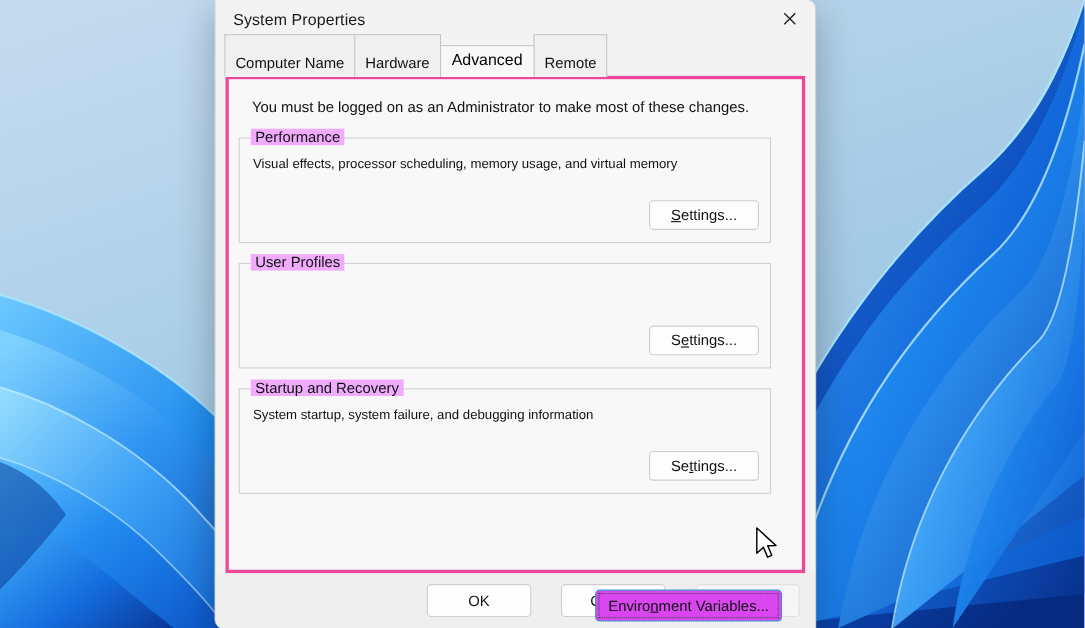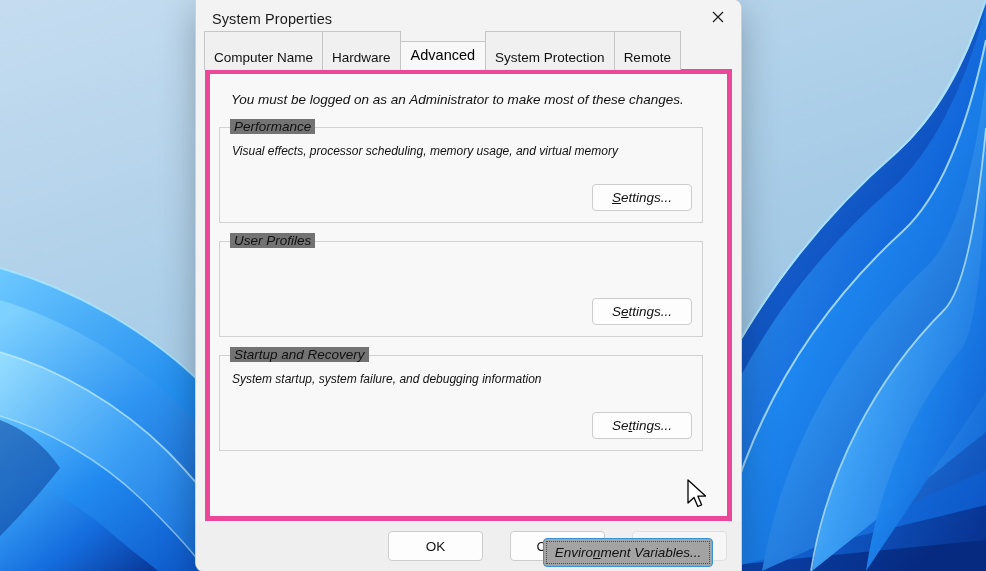--- a/index.html
+++ b/index.html
@@ -104,25 +104,24 @@
     z-index: 3;
     border-color: #c6c6c6;
     font-size: 14.5px;
   }
 
   
   #tabpanel {
     flex: 1 1 auto;
     margin: 0 9px 0 9px;
     background: #f8f8f8;
-    border: 5px solid #ec4899;
+    border: 3px solid #ec4899;
     margin-top: -1px;
     position: relative;
     box-sizing: border-box;
-    font-style: italic;
   }
 
   #intro-text {
     position: absolute;
     left: 21px;
     top: 18px;
     font-size: 13.5px;
     color: #111;
     white-space: nowrap;
   }
@@ -132,21 +131,21 @@
     position: absolute;
     left: 9px;
     width: 484px;
     border: 1px solid #d2d2d2;
     box-sizing: border-box;
   }
   .groupbox-label {
     position: absolute;
     top: -9px;
     left: 10px;
-    background: #737373;
+    background: #f0abfc;
     padding: 0 4px;
     font-size: 13.5px;
     color: #111;
     white-space: nowrap;
   }
   .groupbox-desc {
     position: absolute;
     left: 12px;
     top: 16px;
     font-size: 12px;
@@ -186,21 +185,21 @@
 
   
   #env-vars-button {
     position: absolute;
     left: 333px;
     top: 464px;
     width: 170px;
     height: 29px;
     border: 1px solid #3a93d8;
     border-radius: 4px;
-    background: #a3a3a3;
+    background: #d946ef;
     display: flex;
     align-items: center;
     justify-content: center;
     box-sizing: border-box;
     cursor: default;
     user-select: none;
   }
   #env-vars-focus-ring {
     position: absolute;
     inset: 2px;
@@ -323,21 +322,20 @@
         <svg width="12" height="12" viewBox="0 0 12 12">
           <path d="M1 1 L11 11 M11 1 L1 11" stroke="#1a1a1a" stroke-width="1.2" fill="none"></path>
         </svg>
       </div>
     </div>
 
     <div id="tabstrip">
       <div class="tab">Computer Name</div>
       <div class="tab">Hardware</div>
       <div class="tab selected">Advanced</div>
-      <div class="tab">System Protection</div>
       <div class="tab">Remote</div>
     </div>
 
     <div id="tabpanel">
 
       <div id="intro-text">You must be logged on as an Administrator to make most of these changes.</div>
 
       <div class="groupbox" style="top:53px; height:96px;">
         <span class="groupbox-label">Performance</span>
         <span class="groupbox-desc">Visual effects, processor scheduling, memory usage, and virtual memory</span>

